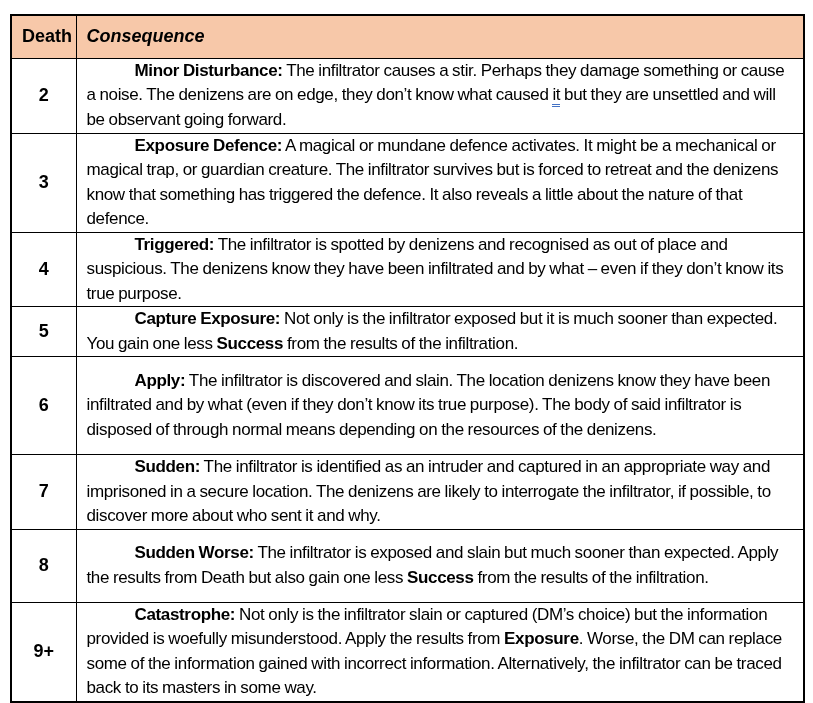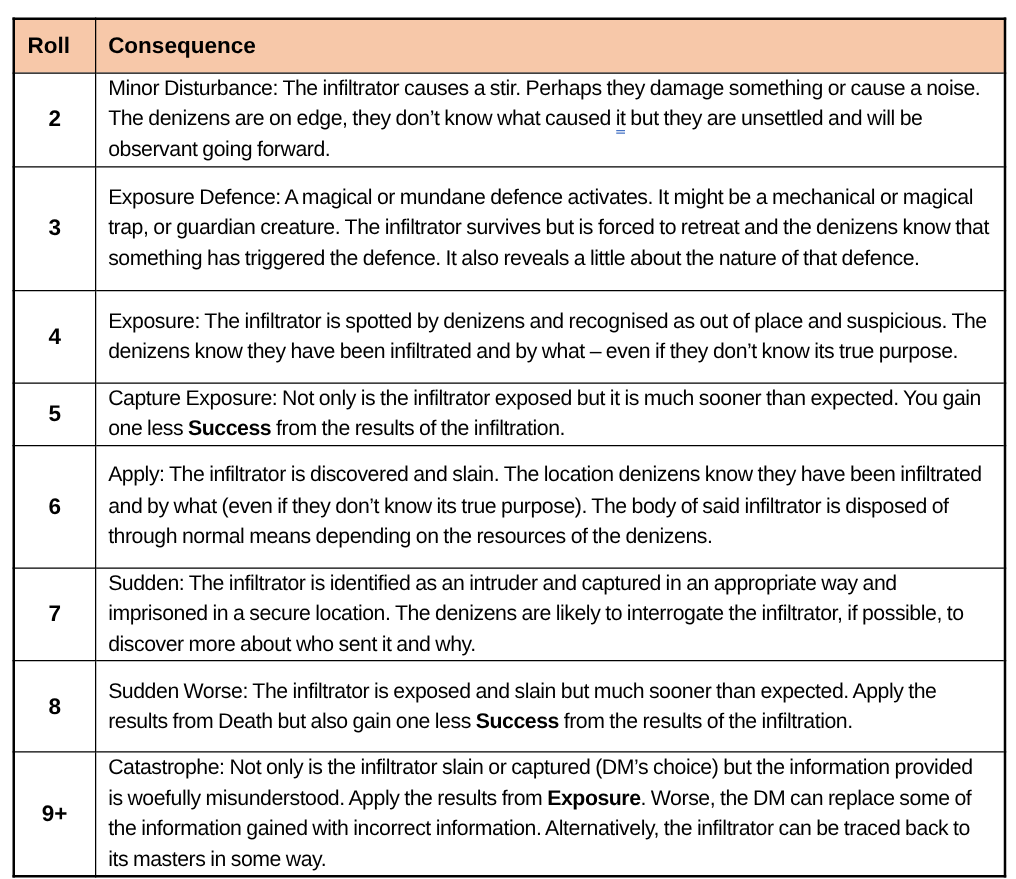--- a/index.html
+++ b/index.html
@@ -48,21 +48,22 @@
     padding: 0 4px;
   }
   td.consequence-cell {
     font-size: 17px;
     line-height: 24.5px;
     letter-spacing: -0.35px;
     word-spacing: -0.5px;
     text-align: left;
   }
   td.consequence-cell .lead {
-    font-weight: normal;
+    font-weight: bold;
+    margin-left: 48px;
   }
   .seg-bold {
     font-weight: bold;
     margin-top: 32px;
   }
   .seg-grammar {
     border-bottom: 3px double #4472C4;
     margin-top: 36px;
   }
 </style>
@@ -70,36 +71,36 @@
 <body>
 
 <div class="page">
   <table class="consequence-table">
     <colgroup>
       <col class="roll-col">
       <col class="cons-col">
     </colgroup>
     <thead>
       <tr>
-        <th style="background: rgb(247, 200, 169);">Roll</th>
-        <th style="background: rgb(247, 200, 169);">Consequence</th>
+        <th style="background: rgb(247, 200, 169);">Death</th>
+        <th style="background: rgb(247, 200, 169); font-style: italic;">Consequence</th>
       </tr>
     </thead>
     <tbody id="table-body">
         <tr style="height: 75px;">
           <td class="roll-cell">2</td>
           <td class="consequence-cell"><span class="lead">Minor Disturbance:</span><span> The infiltrator causes a stir. Perhaps they damage something or cause a noise. The denizens are on edge, they don’t know what caused </span><span class="seg-grammar" style="border-bottom-color: rgb(68, 114, 196);">it</span><span> but they are unsettled and will be observant going forward.</span></td>
         </tr>
         <tr style="height: 99px;">
           <td class="roll-cell">3</td>
           <td class="consequence-cell"><span class="lead">Exposure Defence:</span><span> A magical or mundane defence activates. It might be a mechanical or magical trap, or guardian creature. The infiltrator survives but is forced to retreat and the denizens know that something has triggered the defence. It also reveals a little about the nature of that defence.</span></td>
         </tr>
         <tr style="height: 74px;">
           <td class="roll-cell">4</td>
-          <td class="consequence-cell"><span class="lead">Exposure:</span><span> The infiltrator is spotted by denizens and recognised as out of place and suspicious. The denizens know they have been infiltrated and by what – even if they don’t know its true purpose.</span></td>
+          <td class="consequence-cell"><span class="lead">Triggered:</span><span> The infiltrator is spotted by denizens and recognised as out of place and suspicious. The denizens know they have been infiltrated and by what – even if they don’t know its true purpose.</span></td>
         </tr>
         <tr style="height: 49px;">
           <td class="roll-cell">5</td>
           <td class="consequence-cell"><span class="lead">Capture Exposure:</span><span> Not only is the infiltrator exposed but it is much sooner than expected. You gain one less </span><span class="seg-bold">Success</span><span> from the results of the infiltration.</span></td>
         </tr>
         <tr style="height: 98px;">
           <td class="roll-cell">6</td>
           <td class="consequence-cell"><span class="lead">Apply:</span><span> The infiltrator is discovered and slain. The location denizens know they have been infiltrated and by what (even if they don’t know its true purpose). The body of said infiltrator is disposed of through normal means depending on the resources of the denizens.</span></td>
         </tr>
         <tr style="height: 74px;">

